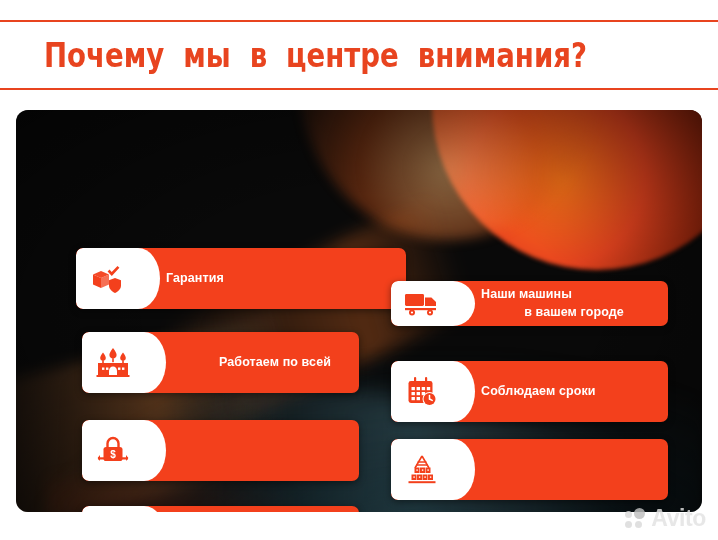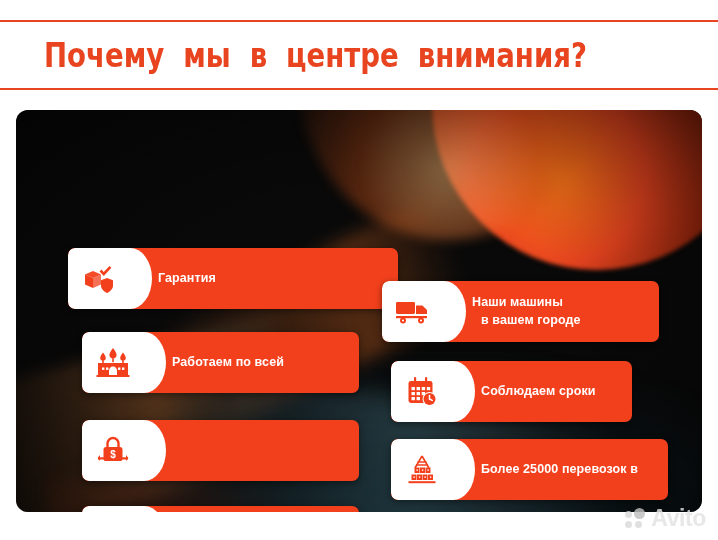--- a/index.html
+++ b/index.html
@@ -107,30 +107,30 @@
   .card .icon-pad svg{position:relative;z-index:2;}
   .card .ctext{
     flex:1;
     display:flex;flex-direction:column;justify-content:center;
     padding-left:28px;padding-right:10px;
     color:#ffffff;
     font-size:12.5px;font-weight:bold;line-height:1.42;
     letter-spacing:.1px;
   }
   .card .ctext .l2{display:block;}
-  .card.indent .ctext .l2{padding-left:9px;}
-
-  
-  .c1{left:52px;top:138px;width:330px;height:61px;justify-content:center;}
-  .c2{left:66px;top:222px;width:277px;height:61px;}
+  .card.indent .ctext .l2{padding-left:9px;text-align:center;}
+
+  
+  .c1{left:60px;top:138px;width:330px;height:61px;justify-content:center;}
+  .c2{left:66px;top:222px;width:277px;height:61px;gap:47px;}
   .c3{left:66px;top:310px;width:277px;height:61px;}
   .c4{left:66px;top:396px;width:277px;height:61px;}
   
-  .c5{left:366px;top:171px;width:277px;height:61px;}
-  .c6{left:375px;top:251px;width:241px;height:61px;}
+  .c5{left:375px;top:171px;width:277px;height:45px;}
+  .c6{left:375px;top:251px;width:277px;height:61px;}
   .c7{left:375px;top:329px;width:277px;height:61px;}
 
   
   .avito{
     position:absolute;right:12px;bottom:8px;
     display:flex;align-items:center;gap:4px;
     opacity:.82;
   }
   .avito .dots{
     position:relative;width:22px;height:22px;flex:0 0 22px;
@@ -312,21 +312,20 @@
             <rect x="16.9" y="14.4" width="1.4" height="1.4"></rect>
             <rect x="22.4" y="14.4" width="1.4" height="1.4"></rect>
             <rect x="8.4" y="21.4" width="1.4" height="1.4"></rect>
             <rect x="13.9" y="21.4" width="1.4" height="1.4"></rect>
             <rect x="19.4" y="21.4" width="1.4" height="1.4"></rect>
             <rect x="24.9" y="21.4" width="1.4" height="1.4"></rect>
           </g>
         </svg>
       </div>
       <div class="ctext">
-        <span class="l1">Более 25000 перевозок в</span>
       </div>
     </div>
 
   </div>
 
   <div class="avito">
     <span class="dots">
         <i></i>
         <i></i>
         <i></i>

